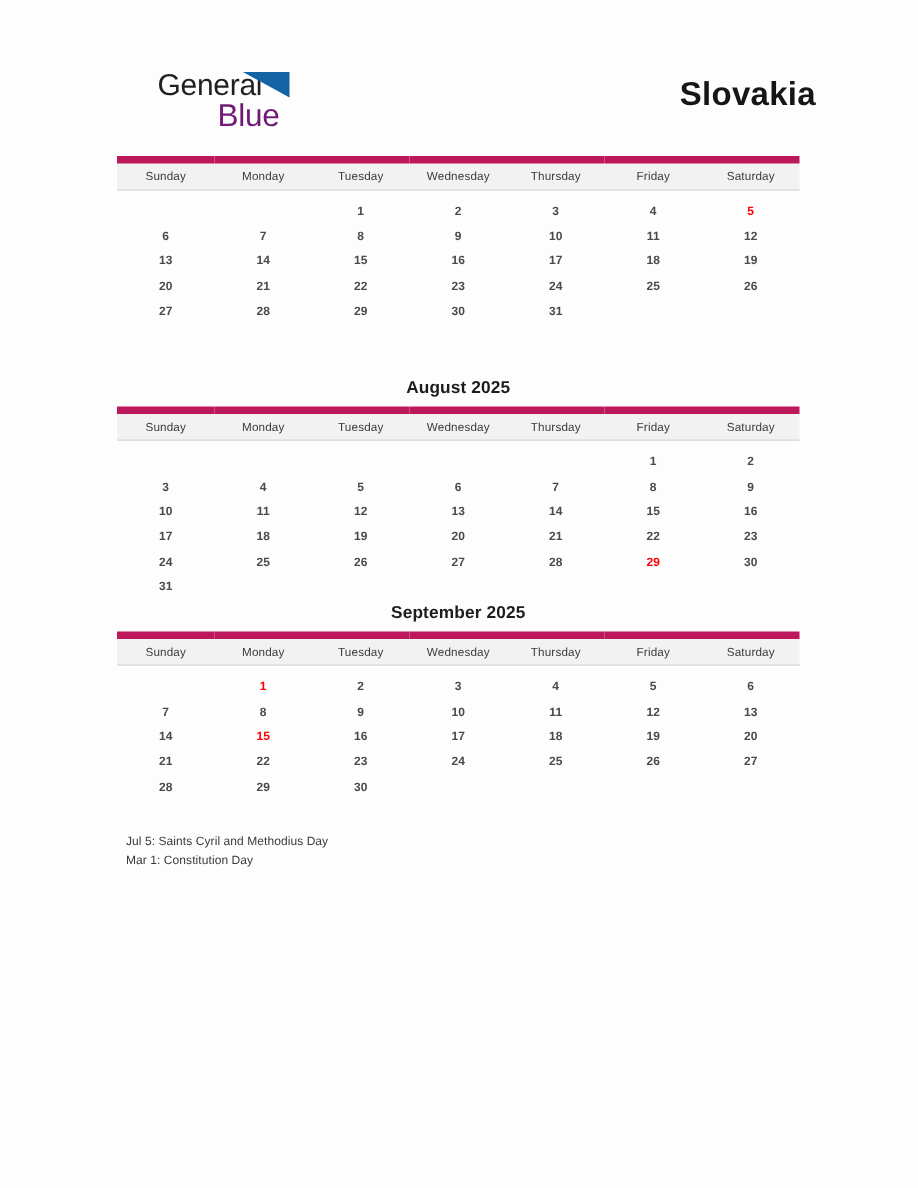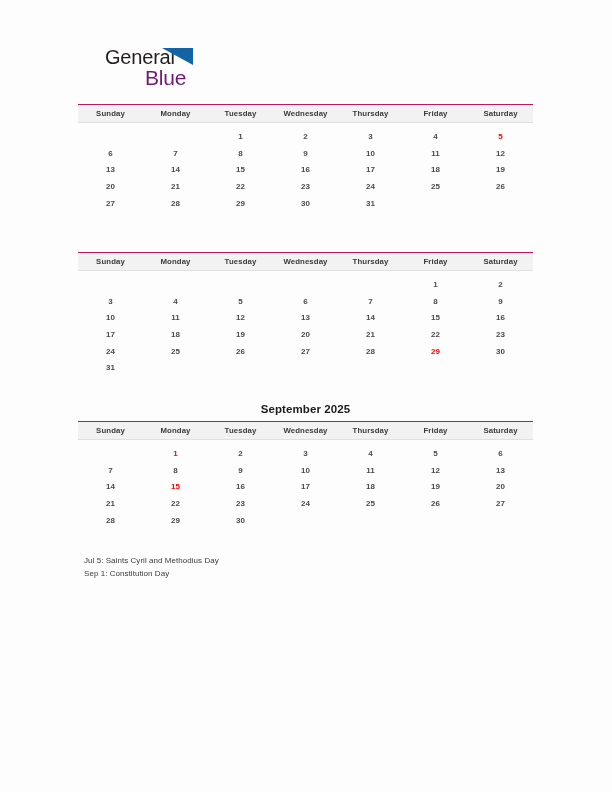--- a/index.html
+++ b/index.html
@@ -99,24 +99,24 @@
     letter-spacing: 0.1px;
   }
 
   table.cal {
     border-collapse: collapse;
     width: 455px;
     table-layout: fixed;
   }
   table.cal th {
     background: #f2f2f2;
-    border-top: 1px solid #be185d;
+    border-top: 5px solid #be185d;
     border-bottom: 1px solid #e0e0e0;
     font-size: 7.8px;
-    font-weight: bold;
+    font-weight: normal;
     color: #3b3b3b;
     height: 17px;
     text-align: center;
     padding: 0;
     letter-spacing: 0.1px;
   }
   table.cal td {
     height: 16.6px;
     text-align: center;
     padding: 0;
@@ -153,20 +153,21 @@
 <body>
 
 <div class="page">
 
   <div class="header">
     <div class="logo">
       <span class="logo-row1">General</span>
       <span class="logo-tri"></span>
       <span class="logo-row2">Blue</span>
     </div>
+    <div class="country">Slovakia</div>
   </div>
 
   <div class="month" id="month-0">
     <table class="cal">
       <thead>
         <tr>
             <th>Sunday</th>
             <th>Monday</th>
             <th>Tuesday</th>
             <th>Wednesday</th>
@@ -219,20 +220,21 @@
             <td>30</td>
             <td>31</td>
             <td class="pad"></td>
             <td class="pad"></td>
           </tr>
         </tbody>
     </table>
   </div>
 
   <div class="month" id="month-1">
+    <div class="month-title">August 2025</div>
     <table class="cal">
       <thead>
         <tr>
             <th>Sunday</th>
             <th>Monday</th>
             <th>Tuesday</th>
             <th>Wednesday</th>
             <th>Thursday</th>
             <th>Friday</th>
             <th>Saturday</th>
@@ -356,16 +358,16 @@
             <td class="pad"></td>
             <td class="pad"></td>
             <td class="pad"></td>
           </tr>
         </tbody>
     </table>
   </div>
 
   <div class="notes">
       <div class="note">Jul 5: Saints Cyril and Methodius Day</div>
-      <div class="note">Sep 1: Constitution Day</div>
+      <div class="note">Mar 1: Constitution Day</div>
     </div>
 
 </div>
 
 </body></html>

